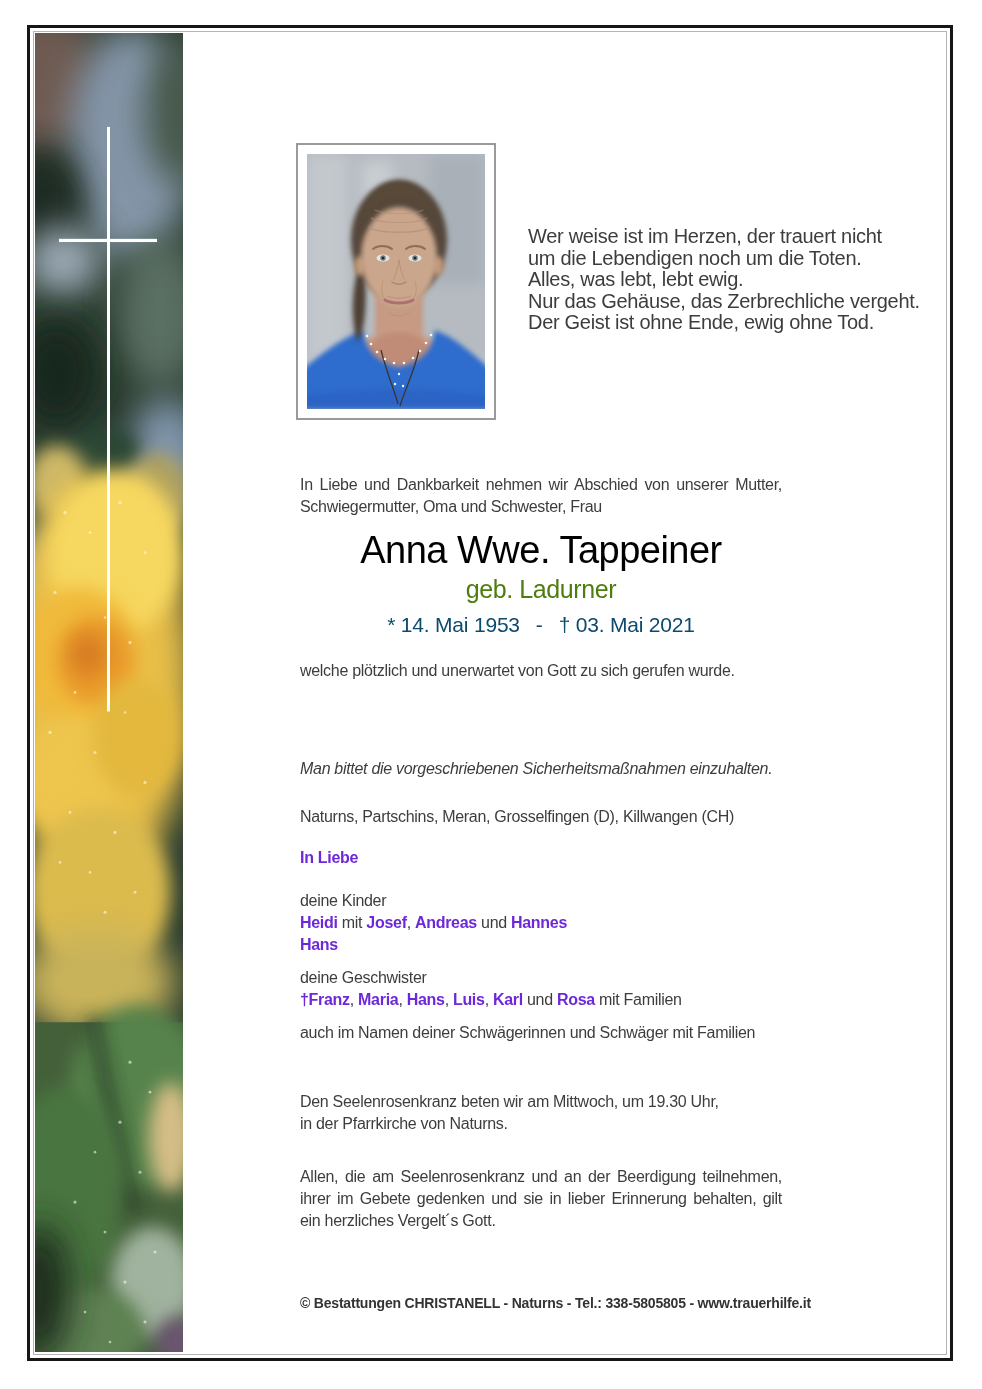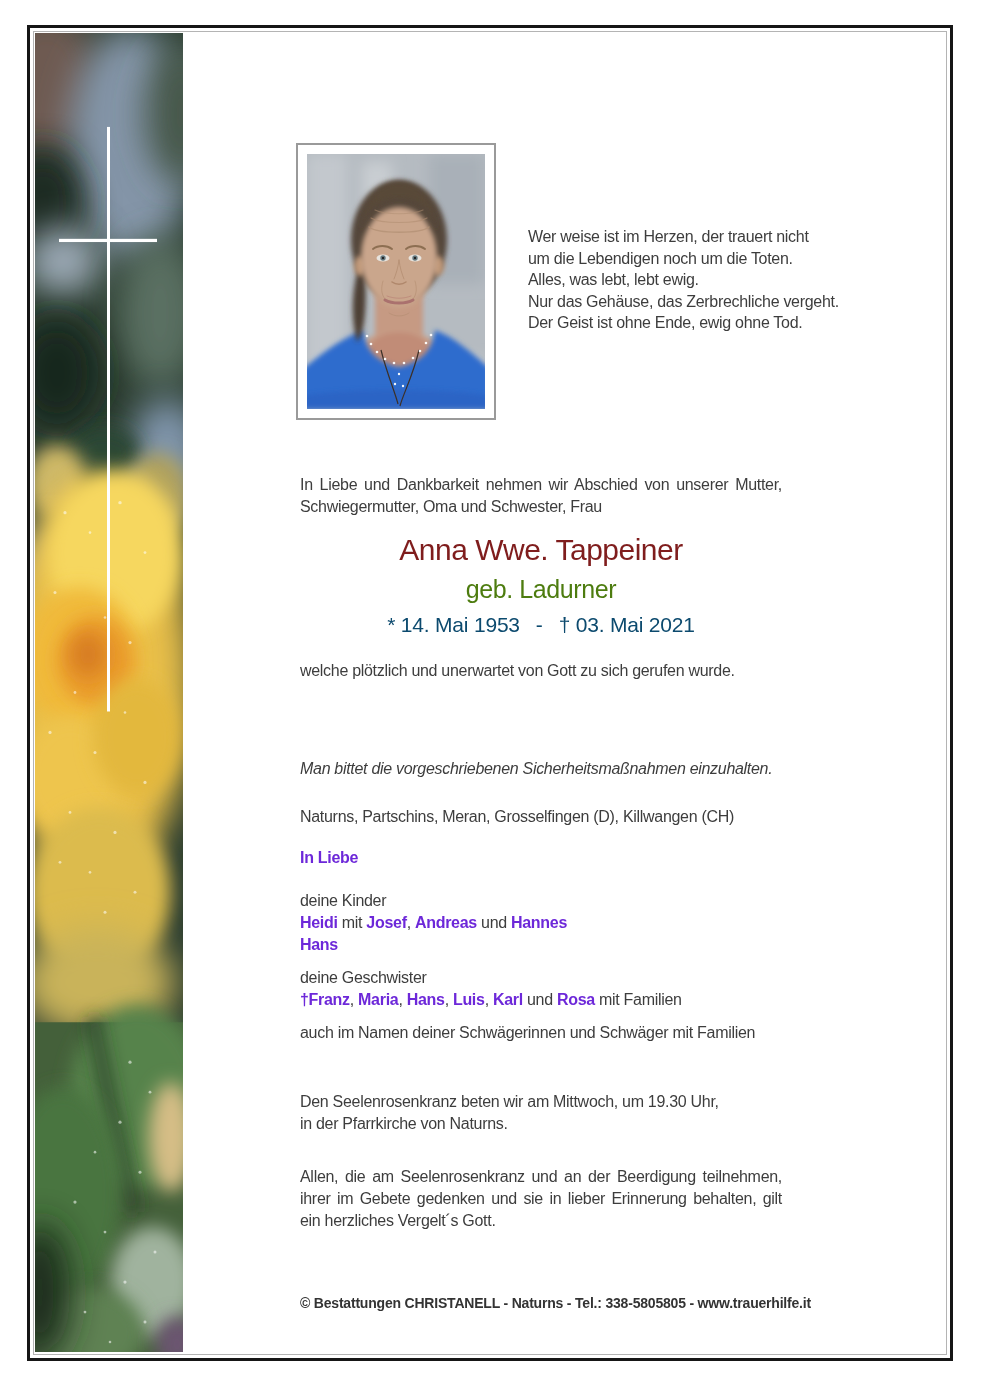--- a/index.html
+++ b/index.html
@@ -5,29 +5,29 @@
   html,body{margin:0;padding:0;background:#ffffff;}
   .page{position:relative;width:982px;height:1389px;background:#ffffff;overflow:hidden;
         font-family:"Liberation Sans",sans-serif;color:#3e3e3e;}
   .outer-frame{position:absolute;left:27px;top:25px;width:920px;height:1330px;border:3px solid #161616;}
   .inner-hairline{position:absolute;left:3px;top:3px;right:3px;bottom:3px;border:1px solid #b4b4b4;}
   .photo-strip{position:absolute;left:35px;top:33px;width:148px;height:1319px;overflow:hidden;}
   .photo-strip svg{display:block;width:100%;height:100%;}
   .portrait-frame{position:absolute;left:296px;top:143px;width:178px;height:255px;
         border:2px solid #9a9a9a;padding:9px;background:#ffffff;}
   .portrait-frame svg{display:block;width:178px;height:255px;}
-  .poem{position:absolute;left:528px;top:226px;font-size:16px;line-height:21.5px;
+  .poem{position:absolute;left:528px;top:226px;font-size:20px;line-height:21.5px;
         letter-spacing:-0.3px;color:#3d3d3d;}
   .tb{position:absolute;left:300px;width:482px;font-size:16px;line-height:22px;
       letter-spacing:-0.3px;color:#3d3d3d;}
   .just{text-align:justify;margin-top:12px;}
   .ctr{text-align:center;}
   .b{font-weight:bold;color:#6d28d9;}
   .it{font-style:italic;}
-  .name-line{top:530px;font-size:30px;line-height:40px;letter-spacing:-0.5px;color:#7f1d1d;}
+  .name-line{top:530px;font-size:38px;line-height:40px;letter-spacing:-0.5px;color:#000000;}
   .maiden-line{top:574px;font-size:25px;line-height:30px;letter-spacing:-0.4px;color:#4d7c0f;}
   .dates-line{top:613px;font-size:21px;line-height:24px;letter-spacing:-0.2px;color:#0c4a6e;}
   .dates-line .sep{margin:0 16px;}
   .footer-line{top:1292px;font-size:14px;font-weight:bold;letter-spacing:-0.2px;
       white-space:nowrap;color:#333333;}
 </style>
 </head>
 <body>
 
 <div class="page">

